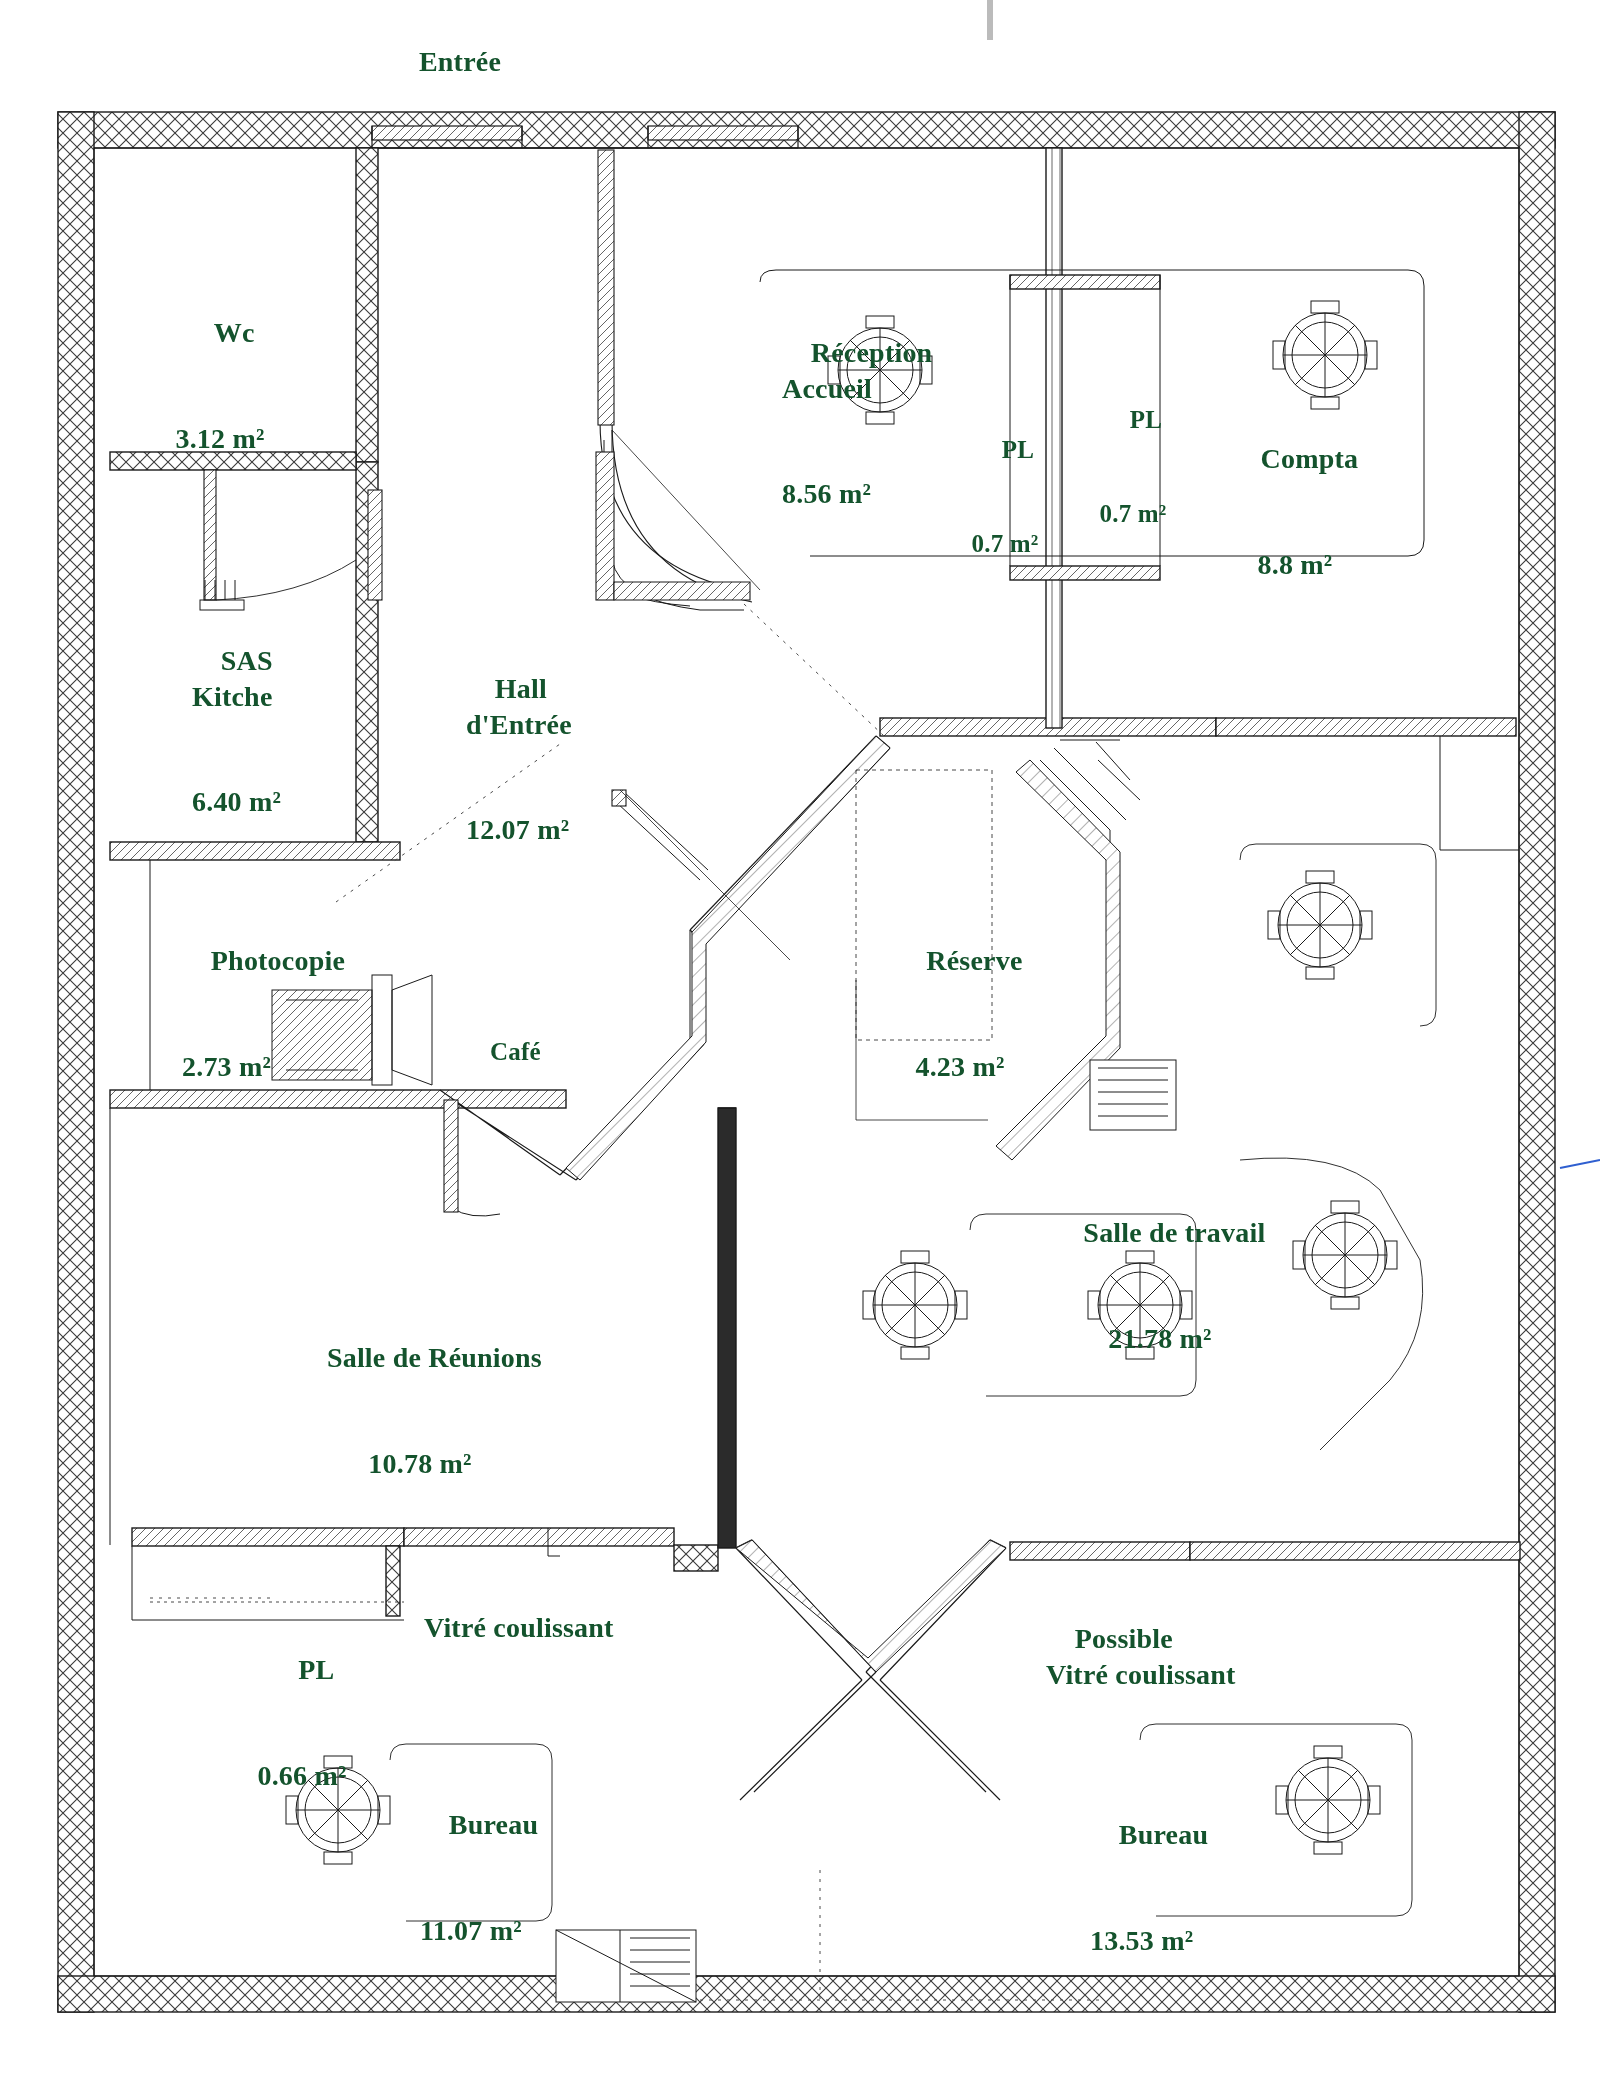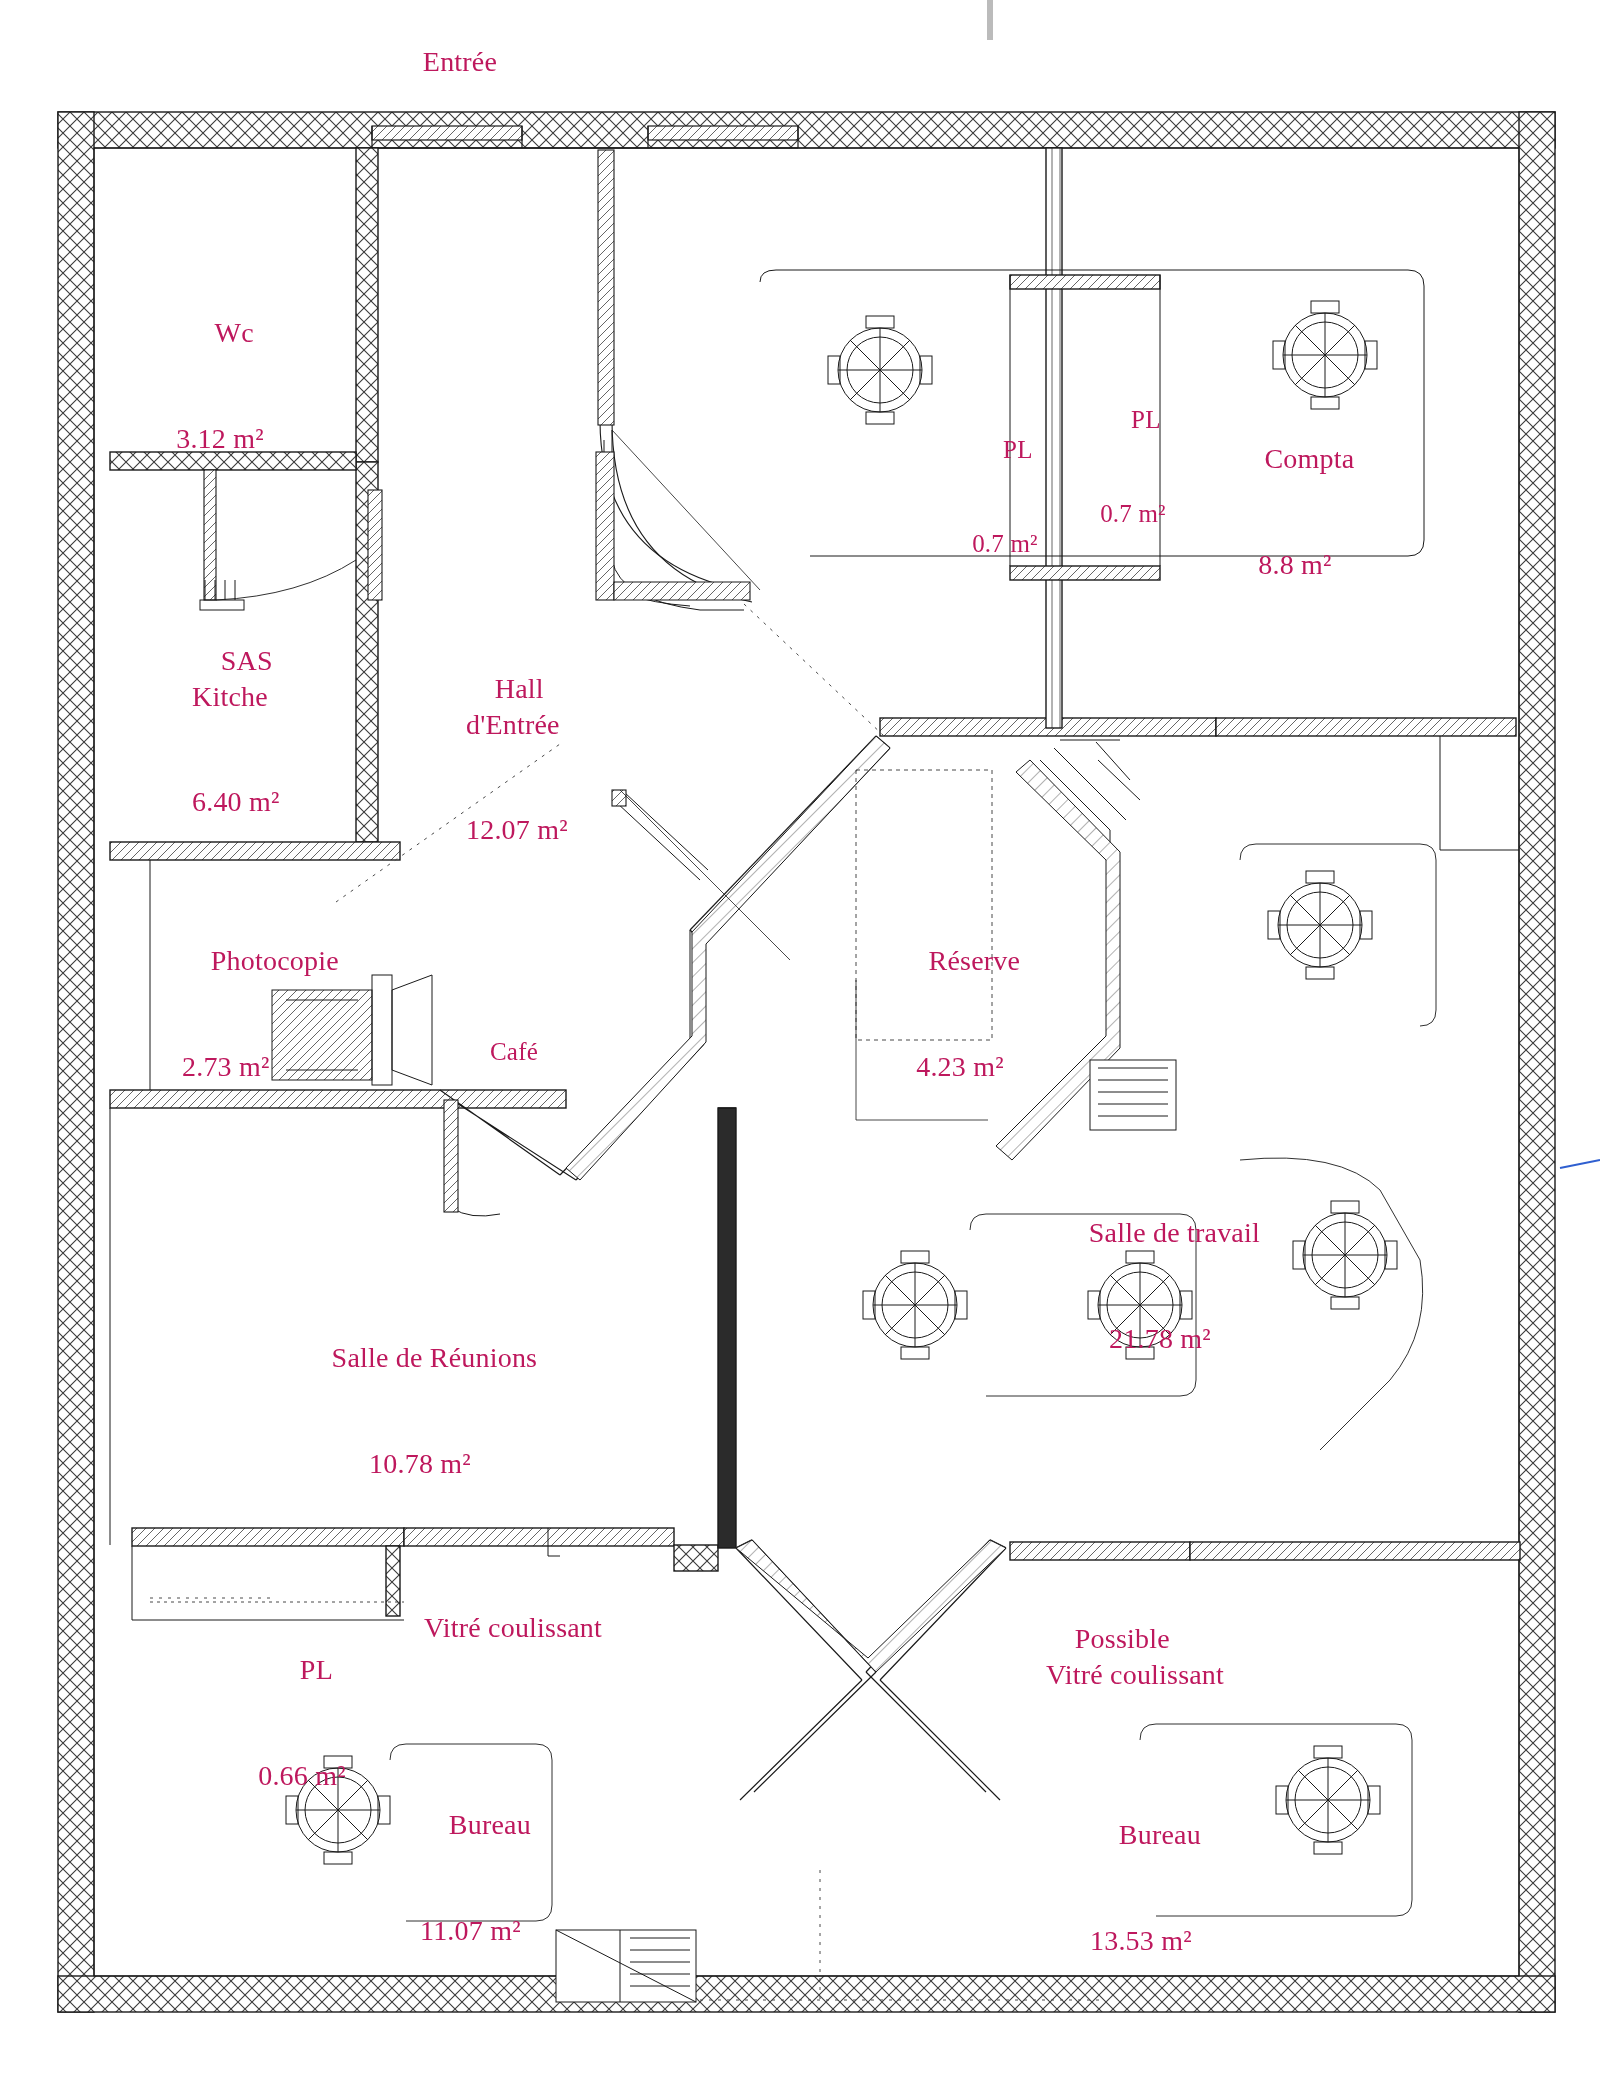--- a/index.html
+++ b/index.html
@@ -20,22 +20,22 @@
   #plan svg.vector {
     position: absolute;
     left: 0;
     top: 0;
     width: 1600px;
     height: 2095px;
   }
   .lbl {
     position: absolute;
     font-family: "Liberation Serif", serif;
-    font-weight: normal;
-    color: #be185d;
+    font-weight: bold;
+    color: #14532d;
     white-space: pre;
     line-height: 1.26;
     letter-spacing: 0.2px;
   }
   .lbl.c { text-align: center; }
   .lbl.l { text-align: left; }
   .s28 { font-size: 28px; }
   .s25 { font-size: 25px; }
   .area { display: block; }
 </style>
@@ -331,20 +331,25 @@
 Kitche</span><br>
     <span class="area">6.40 m²</span>
   </div>
 
   <div class="lbl l s28" style="left:466px; top:636px; width:220px;">
     <span>Hall
 d'Entrée</span><br>
     <span class="area">12.07 m²</span>
   </div>
 
+  <div class="lbl l s28" style="left:782px; top:300px; width:240px;">
+    <span>Réception
+Accueil</span><br>
+    <span class="area">8.56 m²</span>
+  </div>
 
   <div class="lbl c s25" style="left:950px; top:402px; width:110px;">
     <span>PL</span><br>
     <span class="area">0.7 m²</span>
   </div>
 
   <div class="lbl c s25" style="left:1078px; top:372px; width:110px;">
     <span>PL</span><br>
     <span class="area">0.7 m²</span>
   </div>

